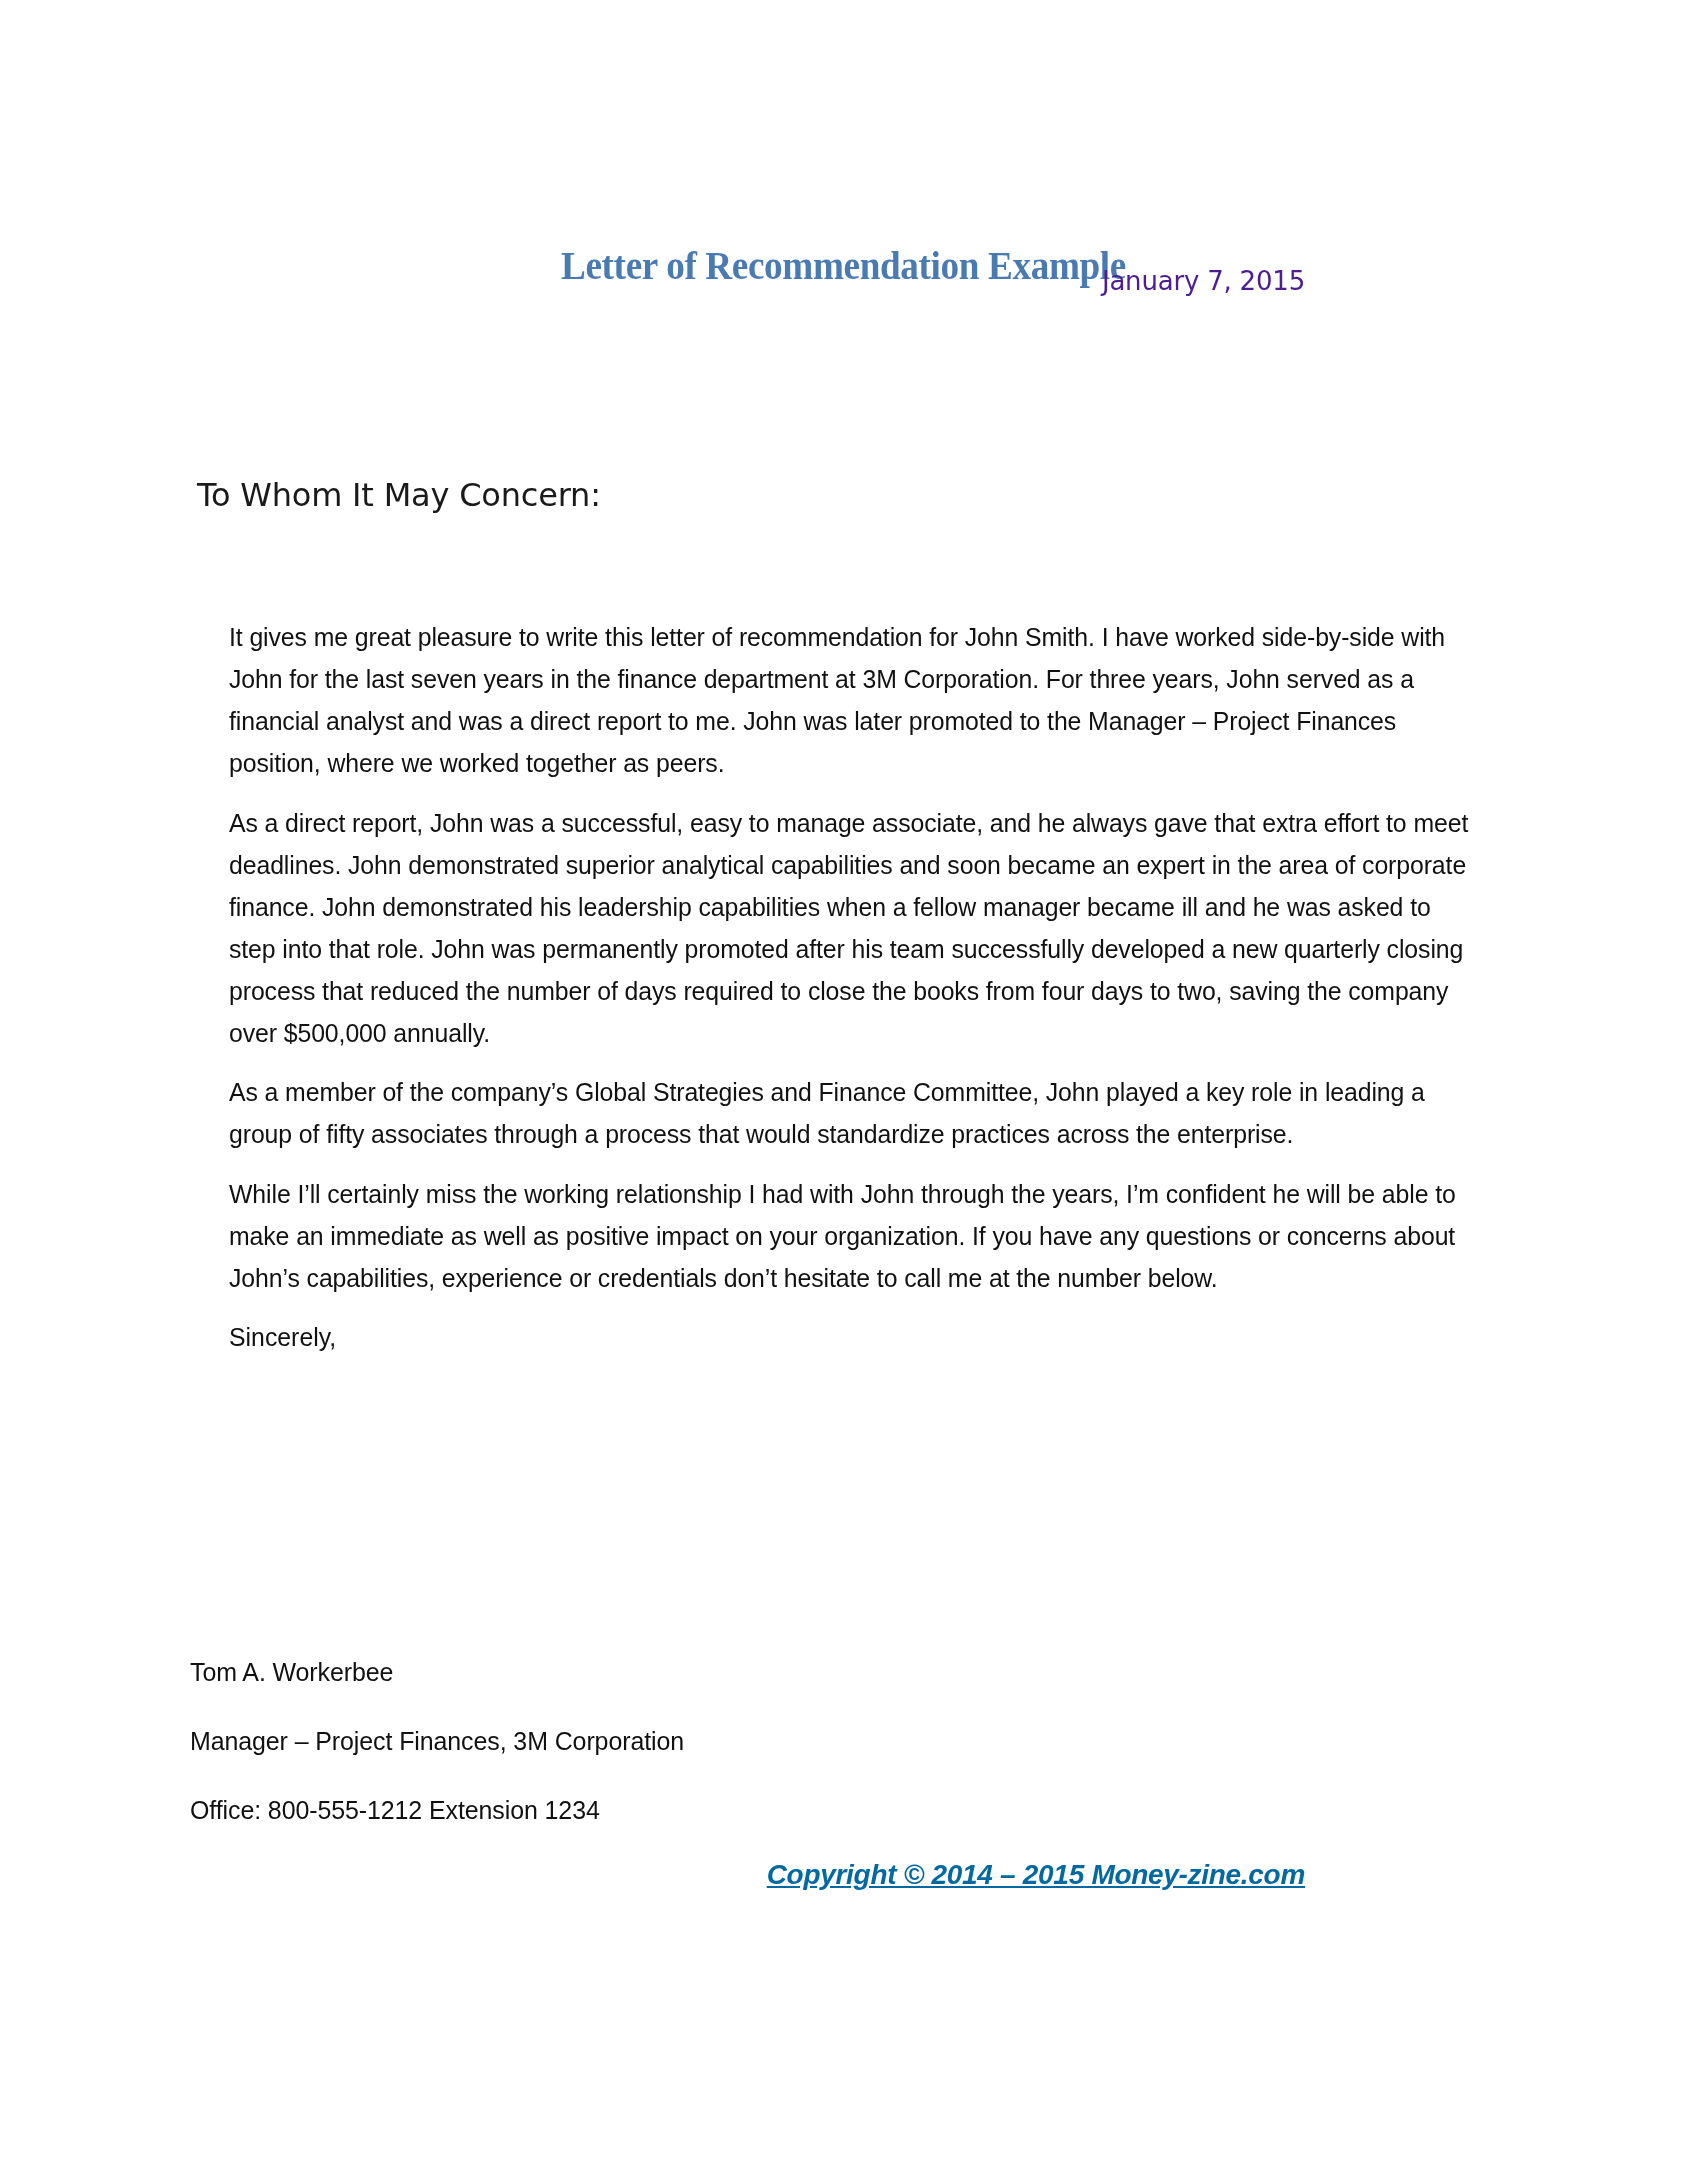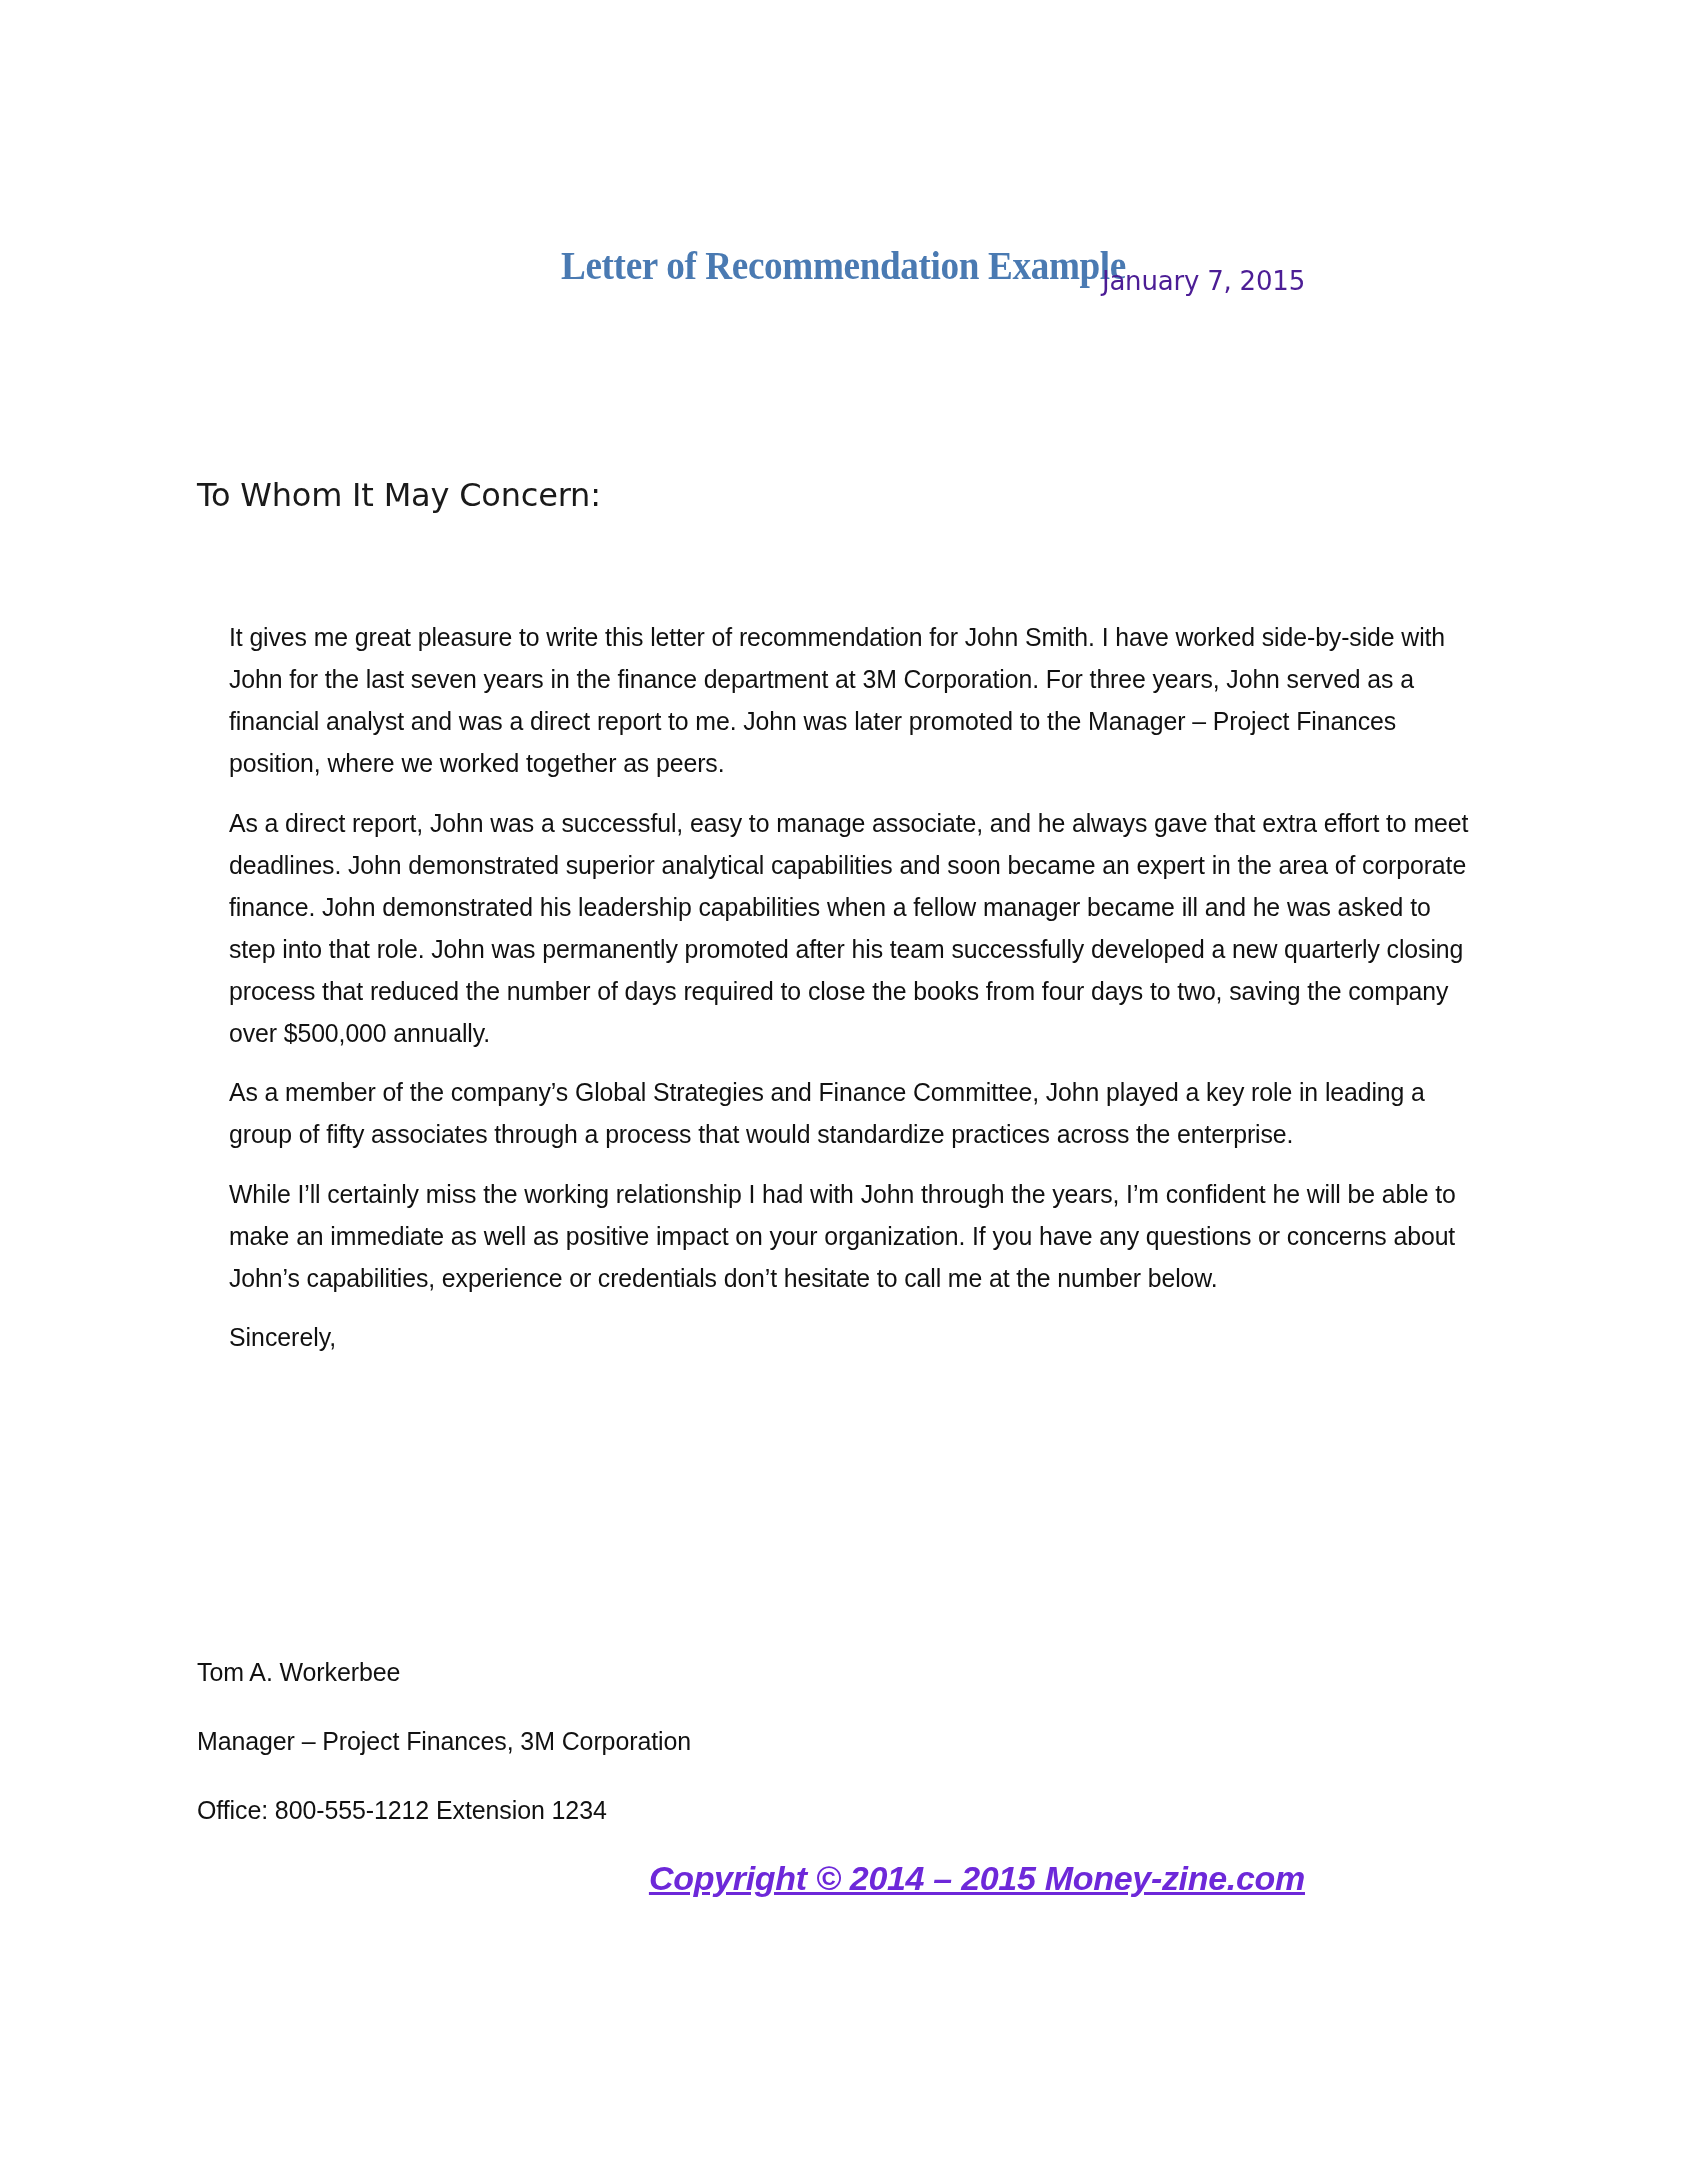--- a/index.html
+++ b/index.html
@@ -92,21 +92,21 @@
     color: #111111;
     margin: 15.7px 0 0 0;
     transform: scaleX(0.955);
     transform-origin: left top;
   }
 
   
   .sig-block {
     position: absolute;
     top: 1651px;
-    left: 197px;
+    left: 190px;
     width: 1048px;
   }
   .sig-line {
     font-family: "Liberation Sans", "DejaVu Sans", sans-serif;
     font-size: 26px;
     line-height: 42px;
     color: #111111;
     margin: 0 0 27px 0;
     letter-spacing: -0.1px;
     transform: scaleX(0.96);
@@ -115,22 +115,22 @@
   .sig-line:last-child { margin-bottom: 0; }
 
   
   .footer-copyright {
     position: absolute;
     top: 1859px;
     right: 197px;
     font-family: "Liberation Sans", "DejaVu Sans", sans-serif;
     font-style: italic;
     font-weight: bold;
-    font-size: 34px;
-    color: #6d28d9;
+    font-size: 28px;
+    color: #0369a1;
     text-decoration: underline;
     letter-spacing: -0.3px;
     cursor: pointer;
   }
 </style>
 </head>
 <body>
 
 <div class="page">
 

